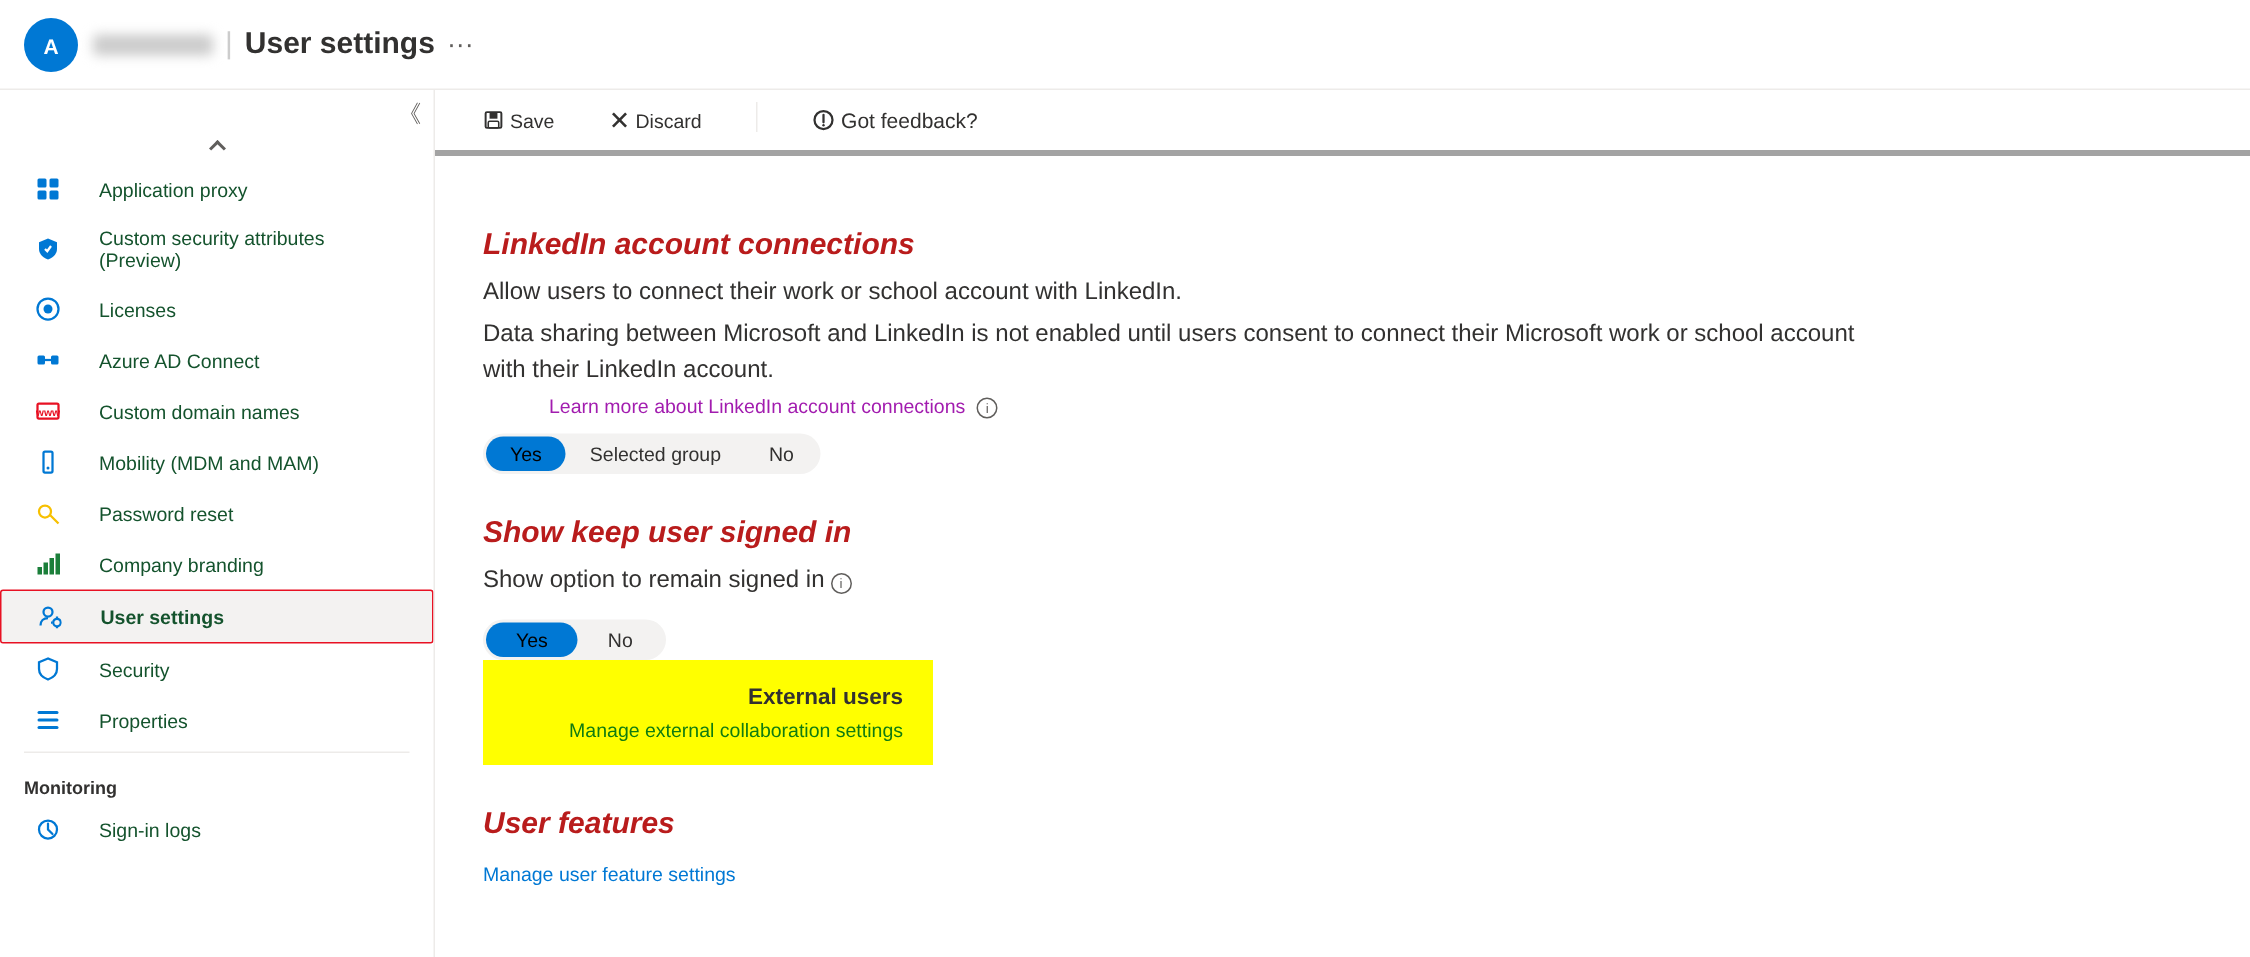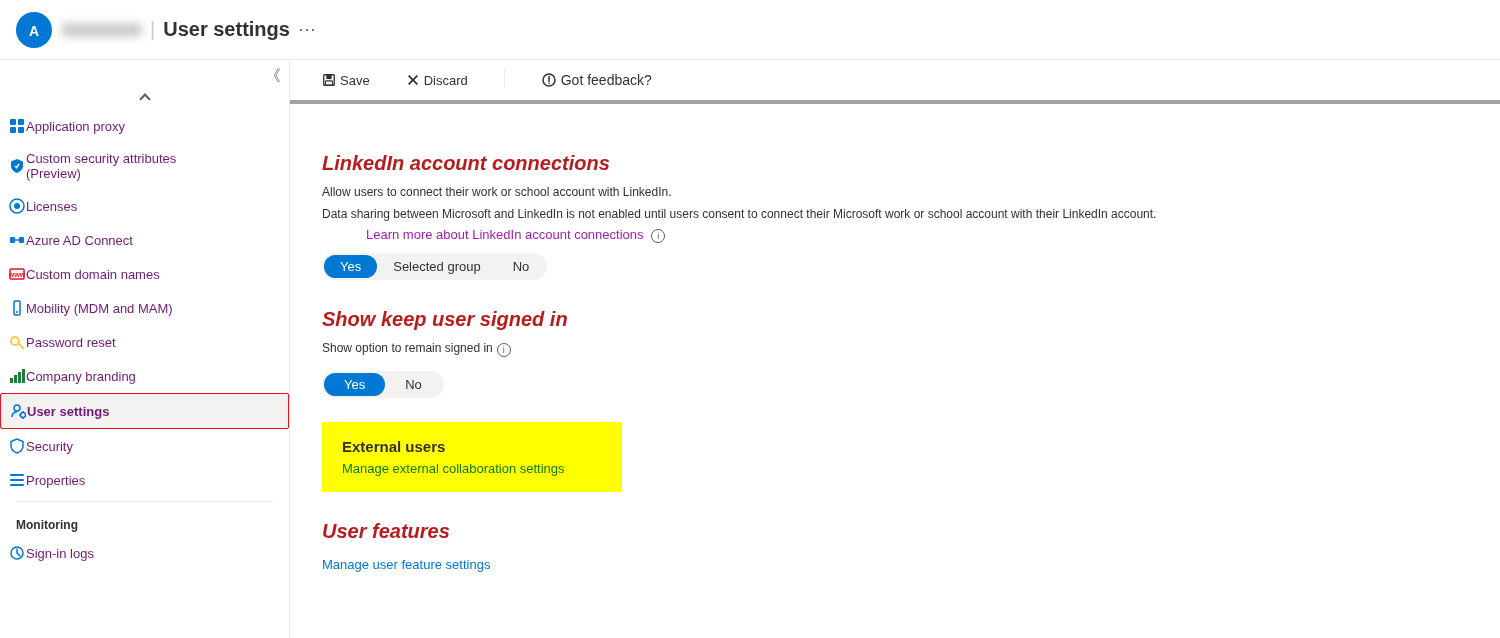--- a/index.html
+++ b/index.html
@@ -13,56 +13,56 @@
     .header-more { font-size: 18px; color: #605e5c; margin-left: 8px; cursor: pointer; }
     .header-blurred { filter: blur(4px); background: #ccc; width: 80px; height: 14px; border-radius: 3px; display: inline-block; }
 
     
     .layout { display: flex; flex: 1; overflow: hidden; }
 
     
     .sidebar { width: 290px; border-right: 1px solid #edebe9; overflow-y: auto; background: #fff; flex-shrink: 0; }
     .sidebar-collapse { display: flex; justify-content: flex-end; padding: 6px 8px; }
     .sidebar-collapse-btn { background: none; border: none; cursor: pointer; color: #605e5c; font-size: 16px; }
-    .sidebar-item { display: flex; align-items: center; padding: 8px 8px; cursor: pointer; color: #701a75; font-size: 13px; gap: 0; }
+    .sidebar-item { display: flex; align-items: center; padding: 8px 23px; cursor: pointer; color: #14532d; font-size: 13px; gap: 25px; }
     .sidebar-item.active { background: #f3f2f1; font-weight: 600; border: 1.5px solid #e81123; border-radius: 2px; }
     .sidebar-item-icon { width: 18px; height: 18px; flex-shrink: 0; display: flex; align-items: center; justify-content: center; }
     .sidebar-section-label { font-size: 12px; font-weight: 600; color: #323130; padding: 12px 16px 4px; }
     .sidebar-divider { border: none; border-top: 1px solid #edebe9; margin: 4px 16px; }
 
     
     .sidebar::-webkit-scrollbar { width: 6px; }
     .sidebar::-webkit-scrollbar-track { background: #f3f2f1; }
     .sidebar::-webkit-scrollbar-thumb { background: #c8c6c4; border-radius: 3px; }
 
     
     .main { flex: 1; overflow-y: auto; display: flex; flex-direction: column; }
     .toolbar { display: flex; padding: 8px 24px; border-bottom: 4px solid #a3a3a3; gap: 20px; background: #fff; }
     .toolbar-btn { display: flex; align-items: center; gap: 4px; background: none; border: none; cursor: pointer; color: #323130; font-size: 13px; padding: 4px 8px; }
     .toolbar-separator { width: 1px; height: 20px; background: #edebe9; margin: 0 8px; }
     .toolbar-feedback { display: flex; align-items: center; gap: 4px; background: none; border: none; cursor: pointer; color: #323130; font-size: 14px; padding: 4px 8px; }
 
     .content { padding: 24px 32px; max-width: 1000px; }
 
     .section-title { font-size: 20px; font-weight: 600; color: #b91c1c; margin-bottom: 8px; margin-top: 24px; font-style: italic; }
-    .section-desc { font-size: 12px; color: #323130; line-height: 1.5; margin-bottom: 4px; }
+    .section-desc { font-size: 16px; color: #323130; line-height: 1.5; margin-bottom: 4px; }
     .section-link { color: #a21caf; text-decoration: none; font-size: 13px; margin-left: 44px; }
     .info-icon { display: inline-flex; align-items: center; justify-content: center; width: 14px; height: 14px; border-radius: 50%; border: 1px solid #605e5c; font-size: 9px; color: #605e5c; margin-left: 4px; vertical-align: middle; cursor: pointer; }
 
     
     .toggle-group { display: flex; align-items: center; background: #f3f2f1; border-radius: 20px; padding: 2px; margin-top: 10px; width: fit-content; }
     .toggle-option { padding: 4px 16px; border-radius: 16px; font-size: 13px; cursor: pointer; color: #323130; }
-    .toggle-option.active { background: #0078d4; color: #ffffff; font-weight: 500; }
+    .toggle-option.active { background: #0078d4; color: #000000; font-weight: 500; }
 
     
     .toggle-yn { display: flex; align-items: center; background: #f3f2f1; border-radius: 20px; padding: 2px; margin-top: 10px; width: fit-content; }
     .toggle-yn .toggle-option { padding: 4px 20px; }
 
     
-    .external-users-box { background: #ffff00; padding: 16px 20px; margin-top: 24px; display: inline-block; min-width: 300px; }
+    .external-users-box { background: #ffff00; padding: 16px 20px; display: inline-block; min-width: 300px; text-align: right; }
     .external-users-title { font-size: 15px; font-weight: 600; color: #323130; margin-bottom: 6px; }
     .external-users-link { color: #107c10; font-size: 13px; text-decoration: none; }
 
     
     .user-features-link { color: #0078d4; font-size: 13px; text-decoration: none; margin-top: 6px; display: inline-block; }
 
     
     .icon-app-proxy { color: #0078d4; }
 
     

